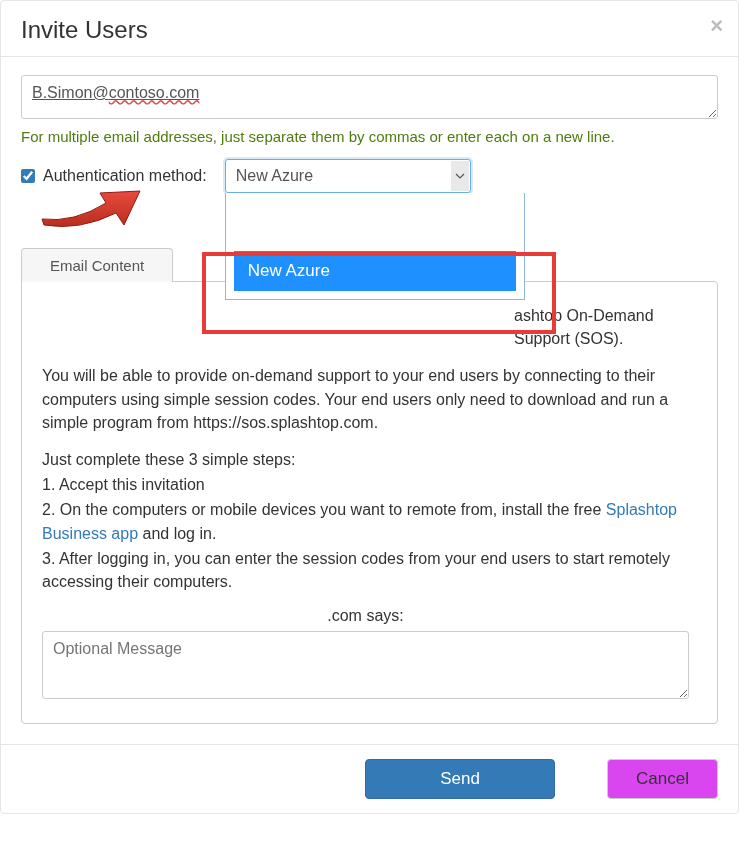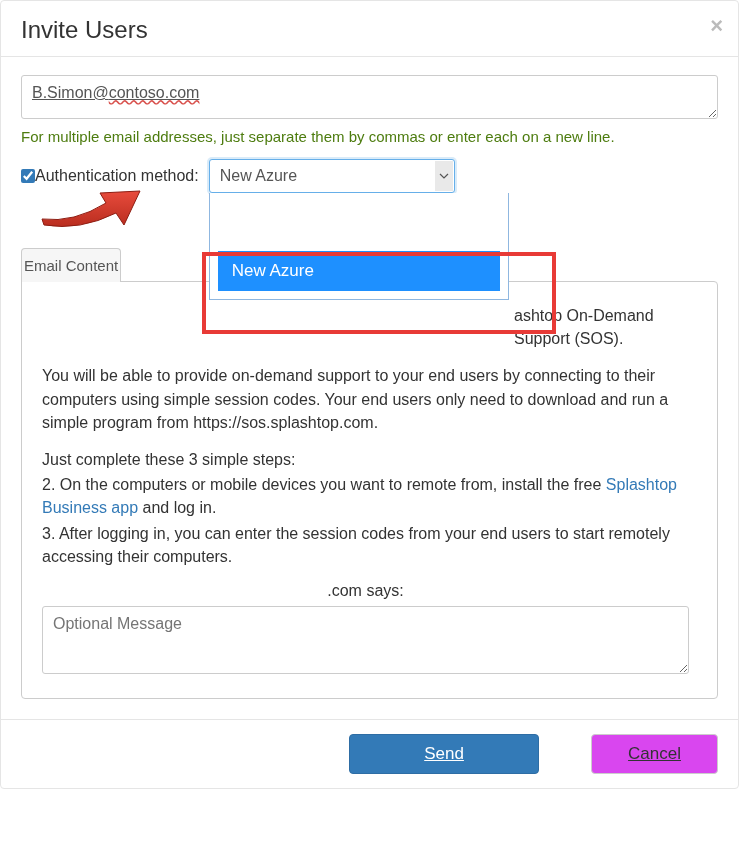--- a/index.html
+++ b/index.html
@@ -61,21 +61,21 @@
     }
     .hint {
       margin-top: 5px;
       font-size: 15px;
       color: #4d7c0f;
     }
     .auth-row {
       margin-top: 14px;
       display: flex;
       align-items: center;
-      gap: 0;
+      gap: 8px;
       position: relative;
     }
     .checkbox {
       width: 14px;
       height: 14px;
       accent-color: #337ab7;
     }
     .auth-label {
       font-size: 16px;
     }
@@ -152,21 +152,21 @@
       margin-top: 55px;
       position: relative;
     }
     .tab {
       display: inline-block;
       border: 1px solid #ccc;
       border-bottom: none;
       border-top-left-radius: 4px;
       border-top-right-radius: 4px;
       background: #f6f6f6;
-      padding: 8px 2px;
+      padding: 8px 28px;
       font-size: 15px;
       color: #555;
       position: relative;
       z-index: 2;
     }
     .content-panel {
       border: 1px solid #ccc;
       border-radius: 0 4px 4px 4px;
       margin-top: -1px;
       padding: 22px 28px 20px 20px;
@@ -199,26 +199,25 @@
     }
     .modal-footer {
       border-top: 1px solid #e5e5e5;
       padding: 14px 20px;
       text-align: right;
       display: flex;
       justify-content: flex-end;
       gap: 8px;
     }
     .btn {
-      padding: 9px 36px;
+      padding: 9px 28px;
       font-size: 17px;
       border-radius: 4px;
       border: 1px solid transparent;
       cursor: pointer;
-      text-decoration: underline;
     }
     .btn-primary {
       background: #337ab7;
       border-color: #2e6da4;
       color: #fff;
       min-width: 190px;
     }
     .btn-default {
       background: #d946ef;
       border-color: #ccc;
@@ -270,20 +269,21 @@
       <div class="tab">Email Content</div>
     </div>
 
     <div class="content-panel">
       <p style="text-align:right; padding-right:0;">
         <span style="float:right; width:175px; text-align:left;">ashtop On-Demand Support (SOS).</span>
         <span style="clear:both; display:block;"></span>
       </p>
       <p>You will be able to provide on-demand support to your end users by connecting to their computers using simple session codes. Your end users only need to download and run a simple program from https://sos.splashtop.com.</p>
       <p class="no-margin">Just complete these 3 simple steps:</p>
+      <p class="no-margin">1. Accept this invitation</p>
       <p class="no-margin">
         <span>2. On the computers or mobile devices you want to remote from, install the free </span><span class="link">Splashtop Business app</span><span> and log in.</span>
       </p>
       <p>3. After logging in, you can enter the session codes from your end users to start remotely accessing their computers.</p>
       <div class="says-line">.com says:</div>
       <textarea class="optional-msg" placeholder="Optional Message" style=""></textarea>
     </div>
 
   </div>
 

